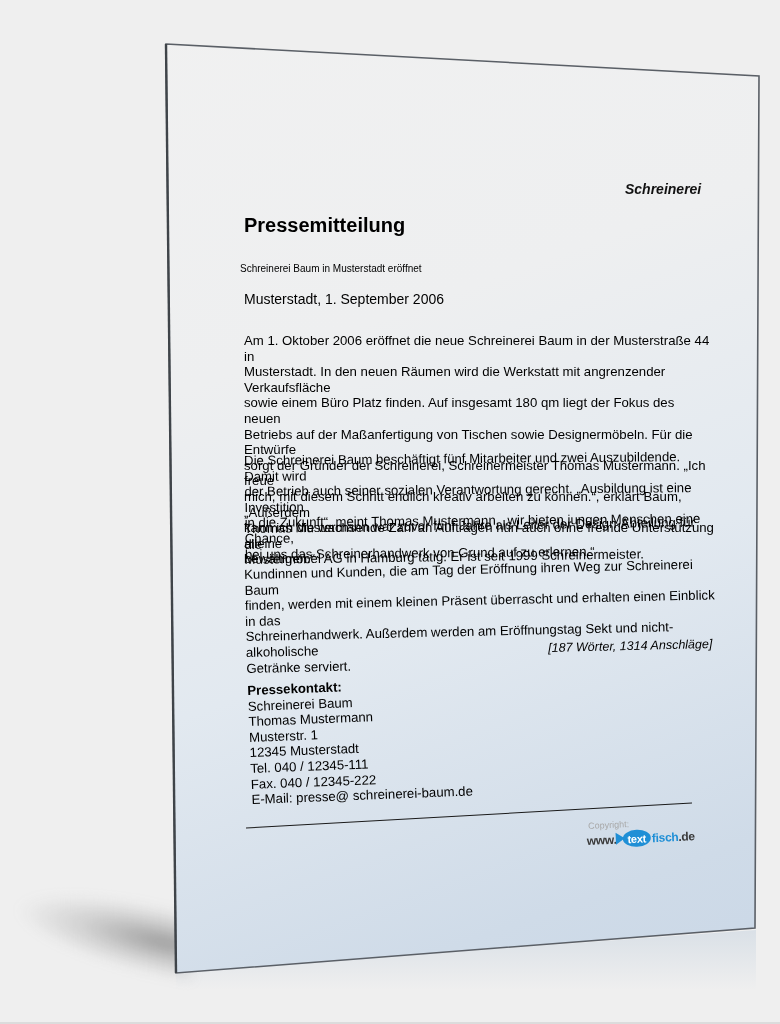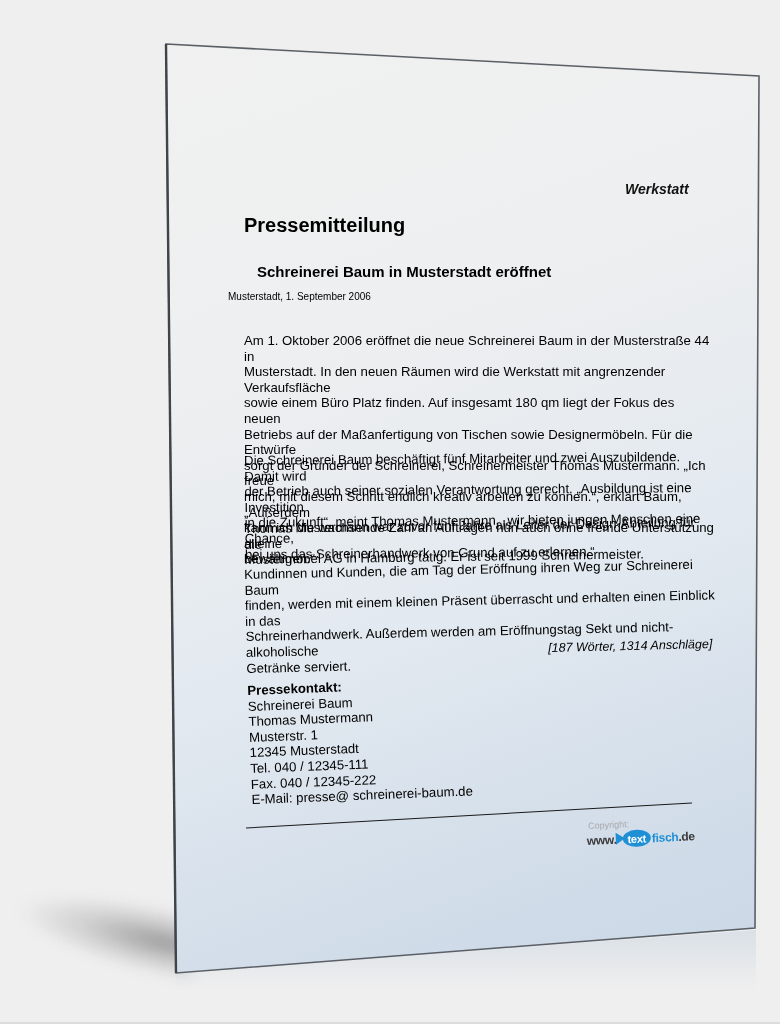--- a/index.html
+++ b/index.html
@@ -66,30 +66,30 @@
     }
     .title {
       position: absolute;
       left: 244px;
       top: 214px;
       font-size: 20px;
       font-weight: bold;
     }
     .subtitle {
       position: absolute;
-      left: 257px;
+      left: 240px;
       top: 263px;
-      font-size: 15px;
-      font-weight: bold;
+      font-size: 10px;
+      font-weight: normal;
     }
     .dateline {
       position: absolute;
-      left: 228px;
+      left: 244px;
       top: 291px;
-      font-size: 10px;
+      font-size: 14px;
     }
     .para {
       position: absolute;
       left: 244px;
       width: 470px;
       font-size: 13.2px;
       line-height: 15.6px;
       margin: 0;
       white-space: pre-line;
     }
@@ -166,21 +166,21 @@
     }
   </style>
 </head>
 <body>
 
 <div class="stage">
   <div class="cast-shadow"></div>
   <div class="reflection"></div>
 
   <div class="page">
-    <div class="logo-placeholder">Werkstatt</div>
+    <div class="logo-placeholder">Schreinerei</div>
 
     <div class="title">Pressemitteilung</div>
     <div class="subtitle">Schreinerei Baum in Musterstadt eröffnet</div>
     <div class="dateline">Musterstadt, 1. September 2006</div>
 
     <p class="para p1">Am 1. Oktober 2006 eröffnet die neue Schreinerei Baum in der Musterstraße 44 in
 Musterstadt. In den neuen Räumen wird die Werkstatt mit angrenzender Verkaufsfläche
 sowie einem Büro Platz finden. Auf insgesamt 180 qm liegt der Fokus des neuen
 Betriebs auf der Maßanfertigung von Tischen sowie Designermöbeln. Für die Entwürfe
 sorgt der Gründer der Schreinerei, Schreinermeister Thomas Mustermann. „Ich freue

